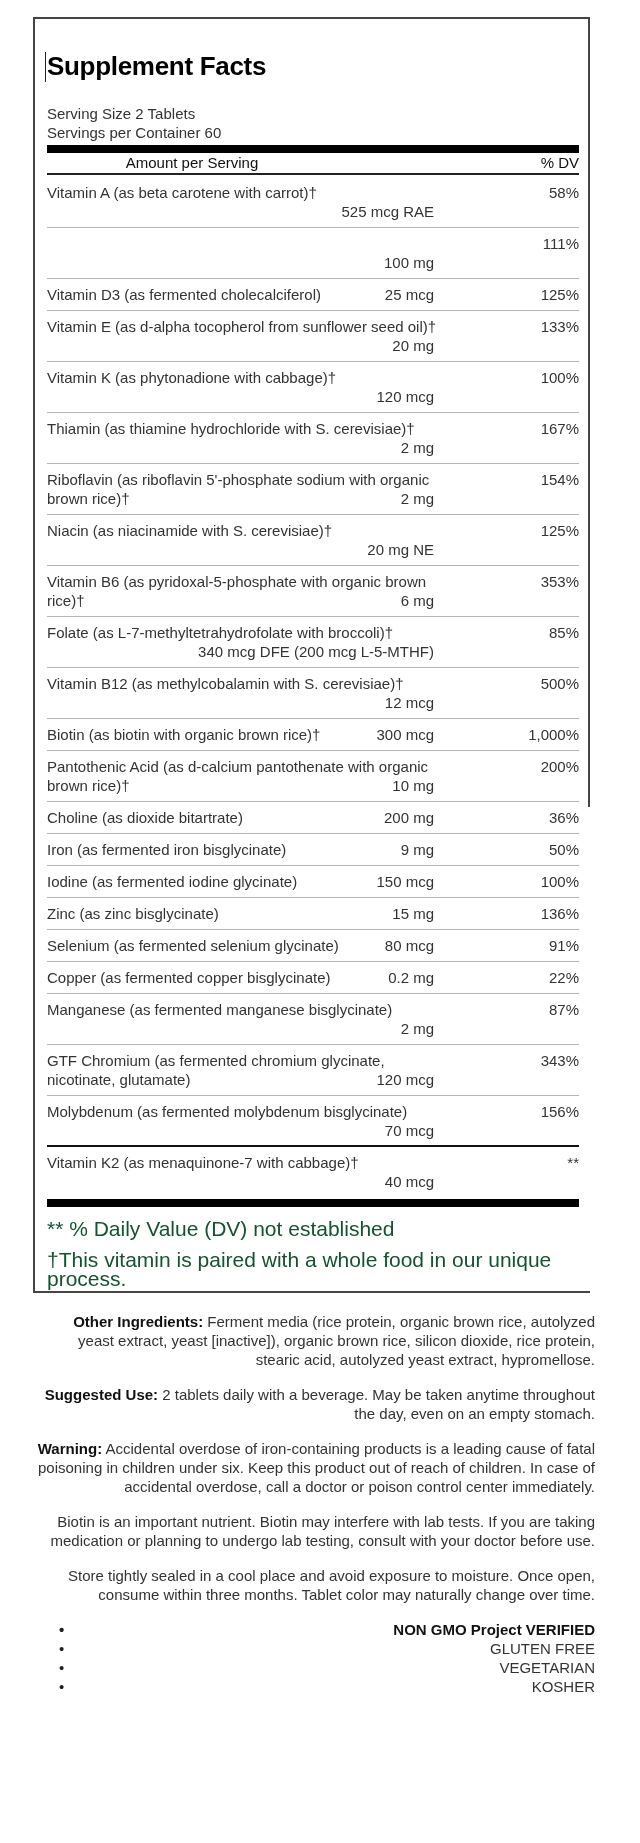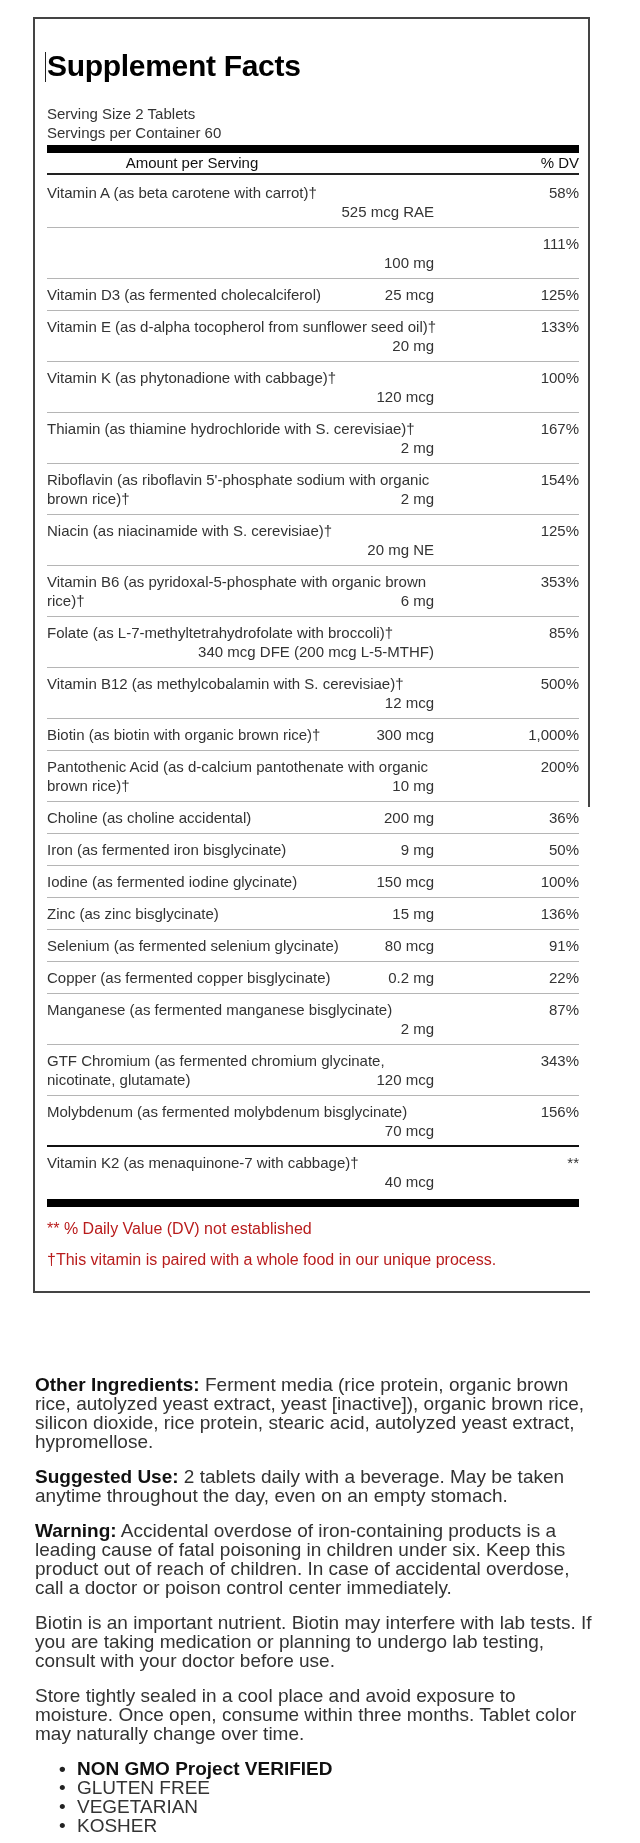--- a/index.html
+++ b/index.html
@@ -18,21 +18,21 @@
       position: absolute;
       left: 588px; top: 17px;
       width: 2px; height: 790px;
       background: #444;
     }
 
     .facts-inner { position: absolute; left: 12px; top: 0; width: 532px; }
 
     .title {
       position: absolute; left: 0; top: 32px;
-      font-size: 30px; font-weight: bold; color: #000; letter-spacing: -0.3px;
+      font-size: 26px; font-weight: bold; color: #000; letter-spacing: -0.3px;
       line-height: 30px;
     }
     .cursor-mark {
       position: absolute; left: -2px; top: 33px; width: 1px; height: 30px; background: #222;
     }
     .serving {
       position: absolute; left: 0; top: 85px;
       font-size: 15px; line-height: 19px; color: #333;
     }
     .thick-bar { position: absolute; left: 0; width: 532px; height: 8px; background: #000; }
@@ -62,26 +62,26 @@
     }
     .row.single .amount { top: 6px; }
     .row.double .amount { top: 25px; }
     .row .dv { position: absolute; right: 0; top: 6px; text-align: right; }
     .row .name-inline { white-space: nowrap; }
 
     .row.k2 { border-bottom: none; height: 52px; }
     .bar-bottom { position: relative; width: 532px; height: 8px; background: #000; }
 
     .footnote {
-      font-size: 16px; line-height: 19px; color: #b91c1c; position: relative;
+      font-size: 21px; line-height: 19px; color: #14532d; position: relative;
     }
     .fn1 { margin-top: 12px; }
     .fn2 { margin-top: 12px; }
 
-    .below { position: absolute; left: 35px; top: 1375px; width: 560px; font-size: 19px; line-height: 19px; color: #333; }
+    .below { position: absolute; left: 35px; top: 1312px; width: 560px; font-size: 15px; line-height: 19px; color: #333; text-align: right; }
     .below p { margin-bottom: 16px; }
     .below b { color: #111; }
     .badges { list-style: none; margin-left: 24px; margin-top: 0; }
     .badges li { position: relative; padding-left: 18px; line-height: 19px; }
     .badges li::before { content: "•"; position: absolute; left: 0; top: 0; color: #222; }
     .badges li.strong { font-weight: bold; color: #111; }
   </style>
 </head>
 <body>
 
@@ -158,21 +158,21 @@
         <span class="name name-inline">Biotin (as biotin with organic brown rice)†</span>
         <span class="amount">300 mcg</span>
         <span class="dv">1,000%</span>
       </div>
       <div class="row double">
         <span class="name">Pantothenic Acid (as d-calcium pantothenate with organic brown rice)†</span>
         <span class="amount">10 mg</span>
         <span class="dv">200%</span>
       </div>
       <div class="row single">
-        <span class="name name-inline">Choline (as choline accidental)</span>
+        <span class="name name-inline">Choline (as dioxide bitartrate)</span>
         <span class="amount">200 mg</span>
         <span class="dv">36%</span>
       </div>
       <div class="row single">
         <span class="name name-inline">Iron (as fermented iron bisglycinate)</span>
         <span class="amount">9 mg</span>
         <span class="dv">50%</span>
       </div>
       <div class="row single">
         <span class="name name-inline">Iodine (as fermented iodine glycinate)</span>

